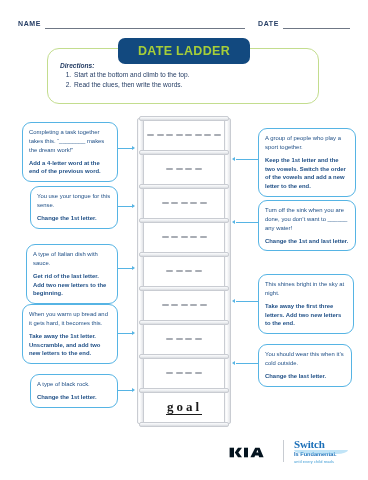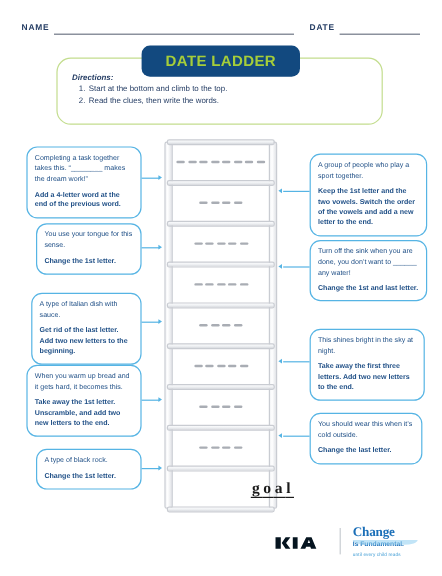--- a/index.html
+++ b/index.html
@@ -179,21 +179,21 @@
       <div class="rung" style="top: 235.5px;"></div>
       <div class="slot" style="top: 249px;">
         <div class="blanks">
           <div class="blank"></div>
           <div class="blank"></div>
           <div class="blank"></div>
           <div class="blank"></div>
         </div>
       </div>
       <div class="rung" style="top: 269.5px;"></div>
-      <div class="slot" style="top: 283px; padding-left: 43px;">
+      <div class="slot" style="top: 283px;">
         <div class="goalword"><span>g</span><span>o</span><span>a</span><span>l</span></div>
       </div>
       <div class="rung" style="top: 303.5px;"></div>
       <div class="rung" style="top: -2.5px;"></div>
     </div>
 </div>
 
 <div id="clue-layer">
     <div class="clue" style="left: 22px; top: 122px; width: 96px; min-height: 52px;">
       <p>Completing a task together takes this. “________ makes the dream work!”</p>
@@ -258,17 +258,17 @@
         <path d="M4 8 h11 v24 H4 z"></path>
         <path d="M19 8 h10 l-9 12 9 12 H19 L11 20 z" transform="translate(6,0)"></path>
         <path d="M40 8 h10 v24 H40 z"></path>
         <path d="M54 8 h11 l10 24 H64 l-1.6-4.4h-8.6L52 32 H42 z M57 20 h5 l-2.5-7 z" transform="translate(14,0)"></path>
       </g>
     </svg>
   </div>
   <div class="divider"></div>
   <div class="rif">
     <div class="rif-swoosh"></div>
-    <div class="rif-1">Change</div>
+    <div class="rif-1">Switch</div>
     <div class="rif-2">Is Fundamental.</div>
     <div class="rif-3">until every child reads</div>
   </div>
 </div>
 
 </body></html>

